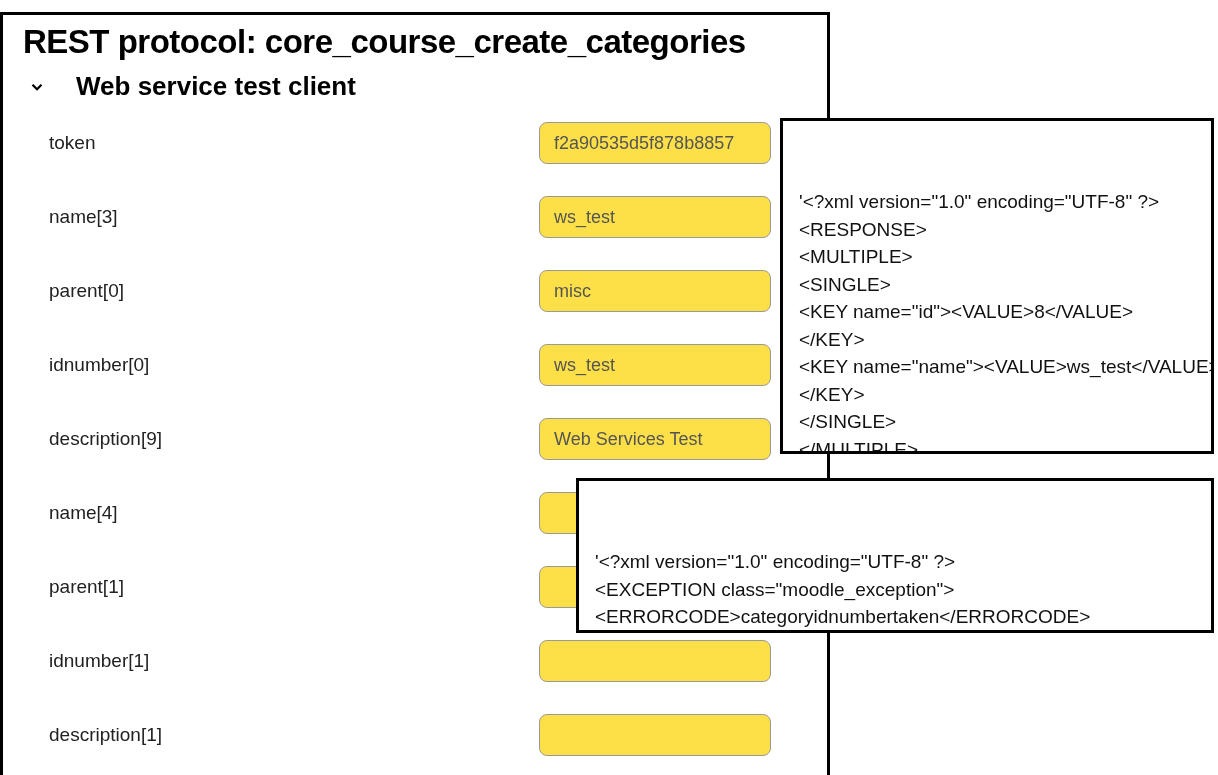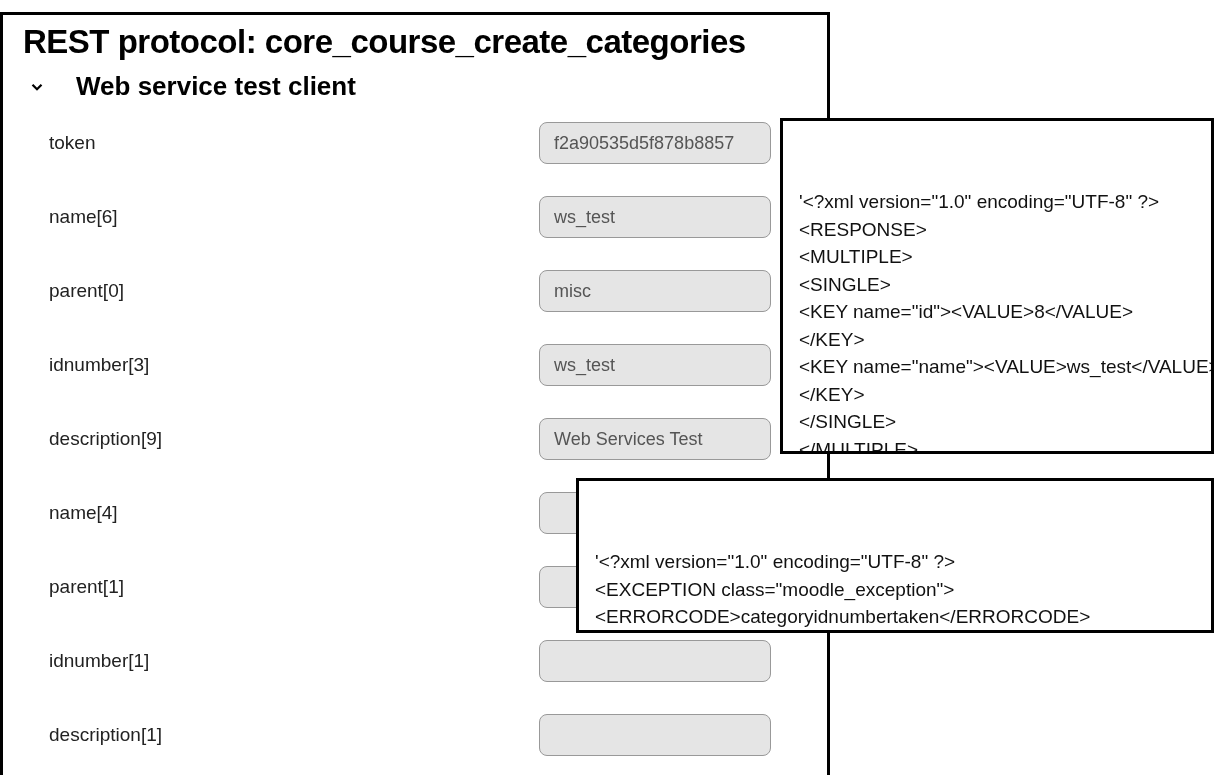--- a/index.html
+++ b/index.html
@@ -59,21 +59,21 @@
     color: #222;
   }
   .text-input {
     width: 232px;
     height: 42px;
     border: 1.5px solid #999;
     border-radius: 8px;
     padding: 0 14px;
     font-size: 18px;
     color: #555;
-    background: #e5e5e5;
+    background: #fde047;
   }
 
   
   .response-box {
     position: absolute;
     background: #fff;
     border: 3px solid #000;
     padding: 12px 16px;
     font-size: 19px;
     line-height: 1.45;
@@ -107,29 +107,29 @@
       </svg>
     </span>
     <span class="section-title">Web service test client</span>
   </div>
 
   <div class="form-row">
     <label class="form-label">token</label>
     <input class="text-input" value="f2a90535d5f878b8857" style="">
   </div>
   <div class="form-row">
-    <label class="form-label">name[6]</label>
+    <label class="form-label">name[3]</label>
     <input class="text-input" value="ws_test" style="">
   </div>
   <div class="form-row">
     <label class="form-label">parent[0]</label>
     <input class="text-input" value="misc" style="">
   </div>
   <div class="form-row">
-    <label class="form-label">idnumber[3]</label>
+    <label class="form-label">idnumber[0]</label>
     <input class="text-input" value="ws_test" style="">
   </div>
   <div class="form-row">
     <label class="form-label">description[9]</label>
     <input class="text-input" value="Web Services Test" style="">
   </div>
   <div class="form-row">
     <label class="form-label">name[4]</label>
     <input class="text-input" value="" style="">
   </div>

